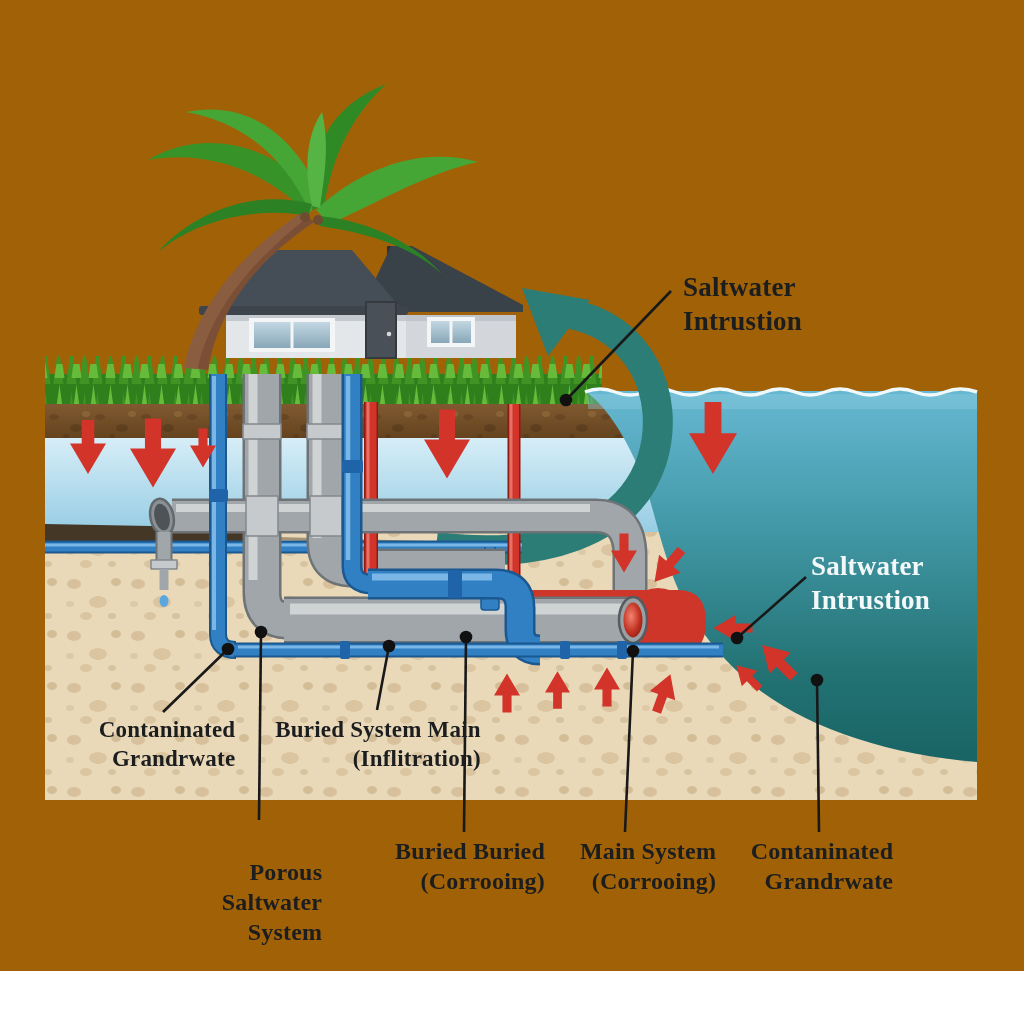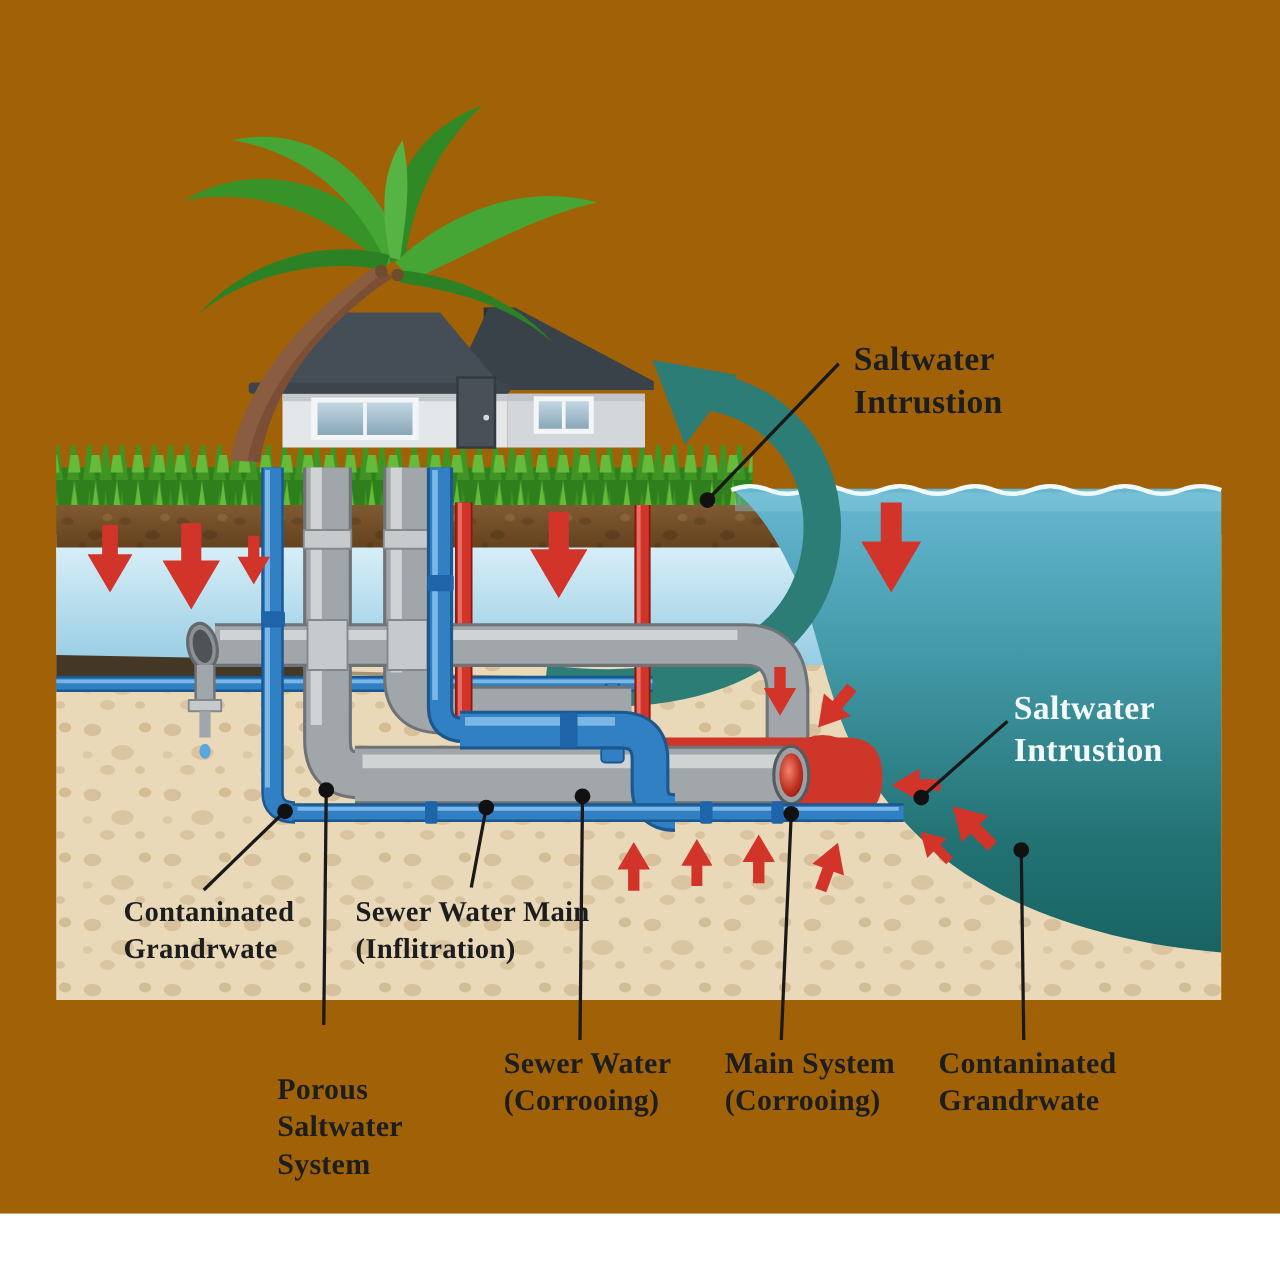--- a/index.html
+++ b/index.html
@@ -5,21 +5,21 @@
   html,body{margin:0;padding:0;background:#ffffff;}
   .stage{position:relative;width:1024px;height:971px;background:#a16207;overflow:hidden;
          font-family:Liberation Serif, serif;}
   .stage svg{position:absolute;left:0;top:0;}
   
   .gpo{stroke:#6e7377;fill:none}  .gpb{stroke:#a1a6aa;fill:none}  .gph{stroke:#d7dadc;fill:none;opacity:.85}
   .bpo{stroke:#1b5890;fill:none}  .bpb{stroke:#3180c4;fill:none}  .bph{stroke:#84bdea;fill:none;opacity:.9}
   .rpo{stroke:#8e1b12;fill:none}  .rpb{stroke:#d2342a;fill:none}  .rph{stroke:#ec8074;fill:none;opacity:.8}
   .pipe{stroke-linejoin:round}
   
-  .lbl{position:absolute;font-weight:700;color:#1b1d1f;text-align:left;line-height:1.26;
+  .lbl{position:absolute;font-weight:700;color:#1b1d1f;text-align:right;line-height:1.26;
        letter-spacing:.2px;white-space:nowrap;}
   .lbl.center{transform:translateX(-50%);}
   .lbl.light{color:#f3f8f9;}
   .lbl.left{text-align:left;}
   .fs23{font-size:23px}.fs24{font-size:24px}.fs27{font-size:27px}
 </style>
 </head>
 <body>
 
 <div class="stage">
@@ -312,32 +312,32 @@
   <div>Saltwater</div>
   <div>Intrustion</div>
 </div>
 
 <div class="lbl center fs23" style="left:167px;top:716px;">
   <div>Contaninated</div>
   <div>Grandrwate</div>
 </div>
 
 <div class="lbl center fs23" style="left:378px;top:716px;">
-  <div>Sewer Water Main</div>
+  <div>Buried System Main</div>
   <div>(Inflitration)</div>
 </div>
 
 <div class="lbl center fs24" style="left:272px;top:857px;">
   <div>Porous</div>
   <div>Saltwater</div>
   <div>System</div>
 </div>
 
 <div class="lbl center fs24" style="left:470px;top:836px;">
-  <div>Sewer Water</div>
+  <div>Buried Buried</div>
   <div>(Corrooing)</div>
 </div>
 
 <div class="lbl center fs24" style="left:648px;top:836px;">
   <div>Main System</div>
   <div>(Corrooing)</div>
 </div>
 
 <div class="lbl center fs24" style="left:822px;top:836px;">
   <div>Contaninated</div>

